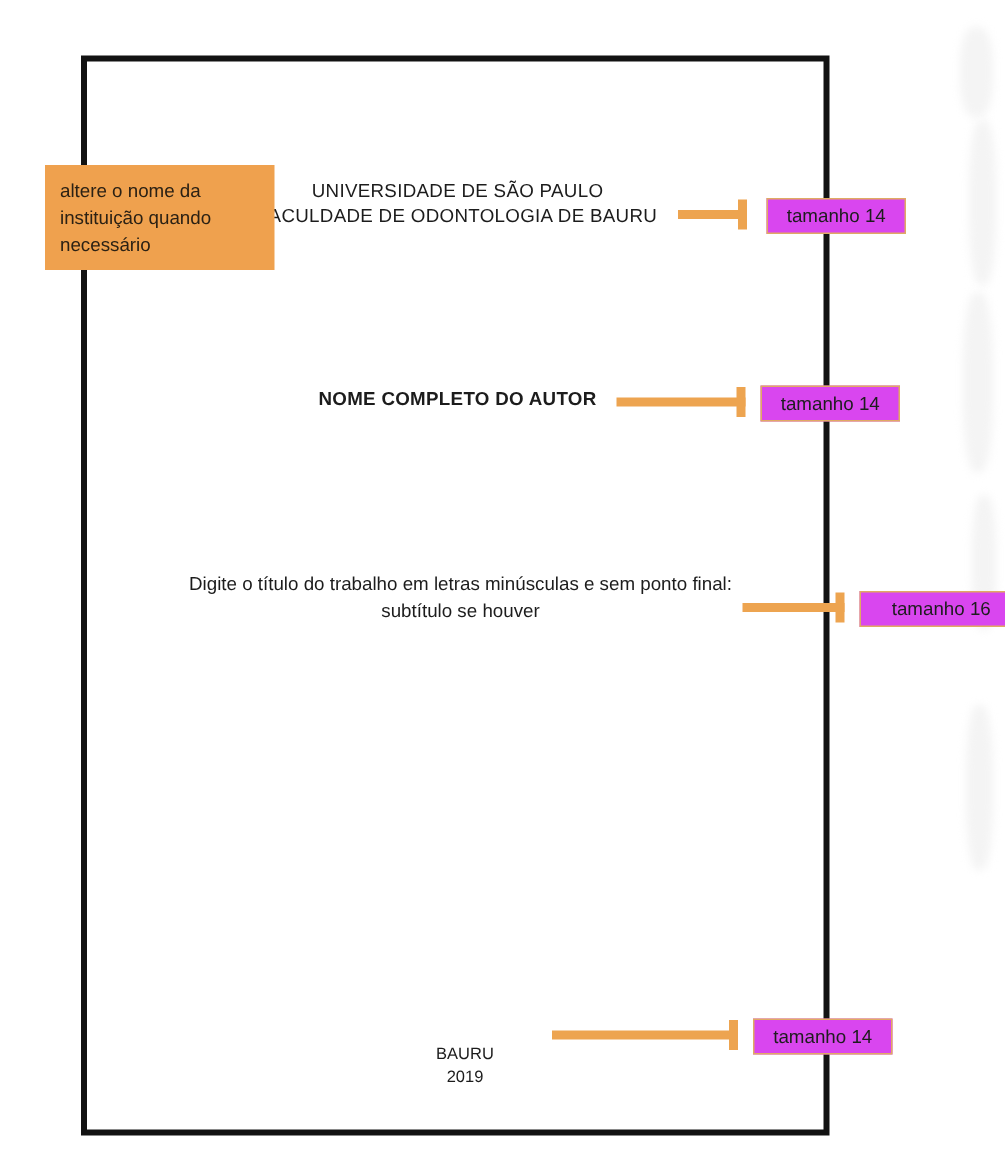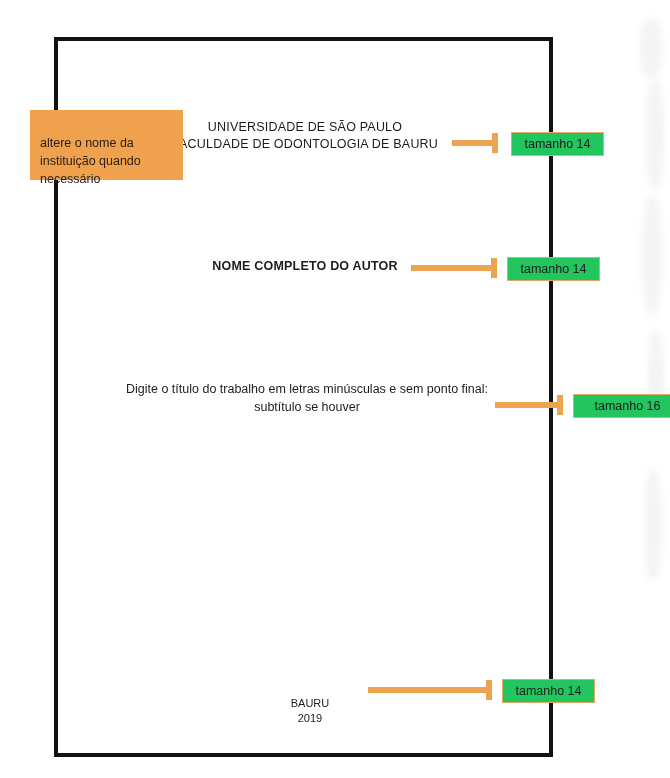--- a/index.html
+++ b/index.html
@@ -87,21 +87,21 @@
   .note-box {
     position: absolute;
     left: 30px;
     top: 110px;
     width: 153px;
     height: 70px;
     background: #efa14e;
     color: #2b2114;
     font-size: 12.5px;
     line-height: 1.45;
-    padding: 24px 10px 0 10px;
+    padding: 8px 10px 0 10px;
     box-sizing: border-box;
     white-space: pre-line;
   }
 
   
   .connector {
     position: absolute;
     height: 6px;
     background: #eda450;
   }
@@ -111,21 +111,21 @@
     top: -7px;
     width: 6px;
     height: 20px;
     background: #eda450;
   }
 
   
   .callout {
     position: absolute;
     border: 1px solid #e0aa63;
-    background: #22c55e;
+    background: #d946ef;
     color: #1d1d1d;
     font-size: 12.5px;
     text-align: center;
     box-sizing: border-box;
     padding-top: 4px;
     height: 24px;
   }
 </style>
 </head>
 <body>

